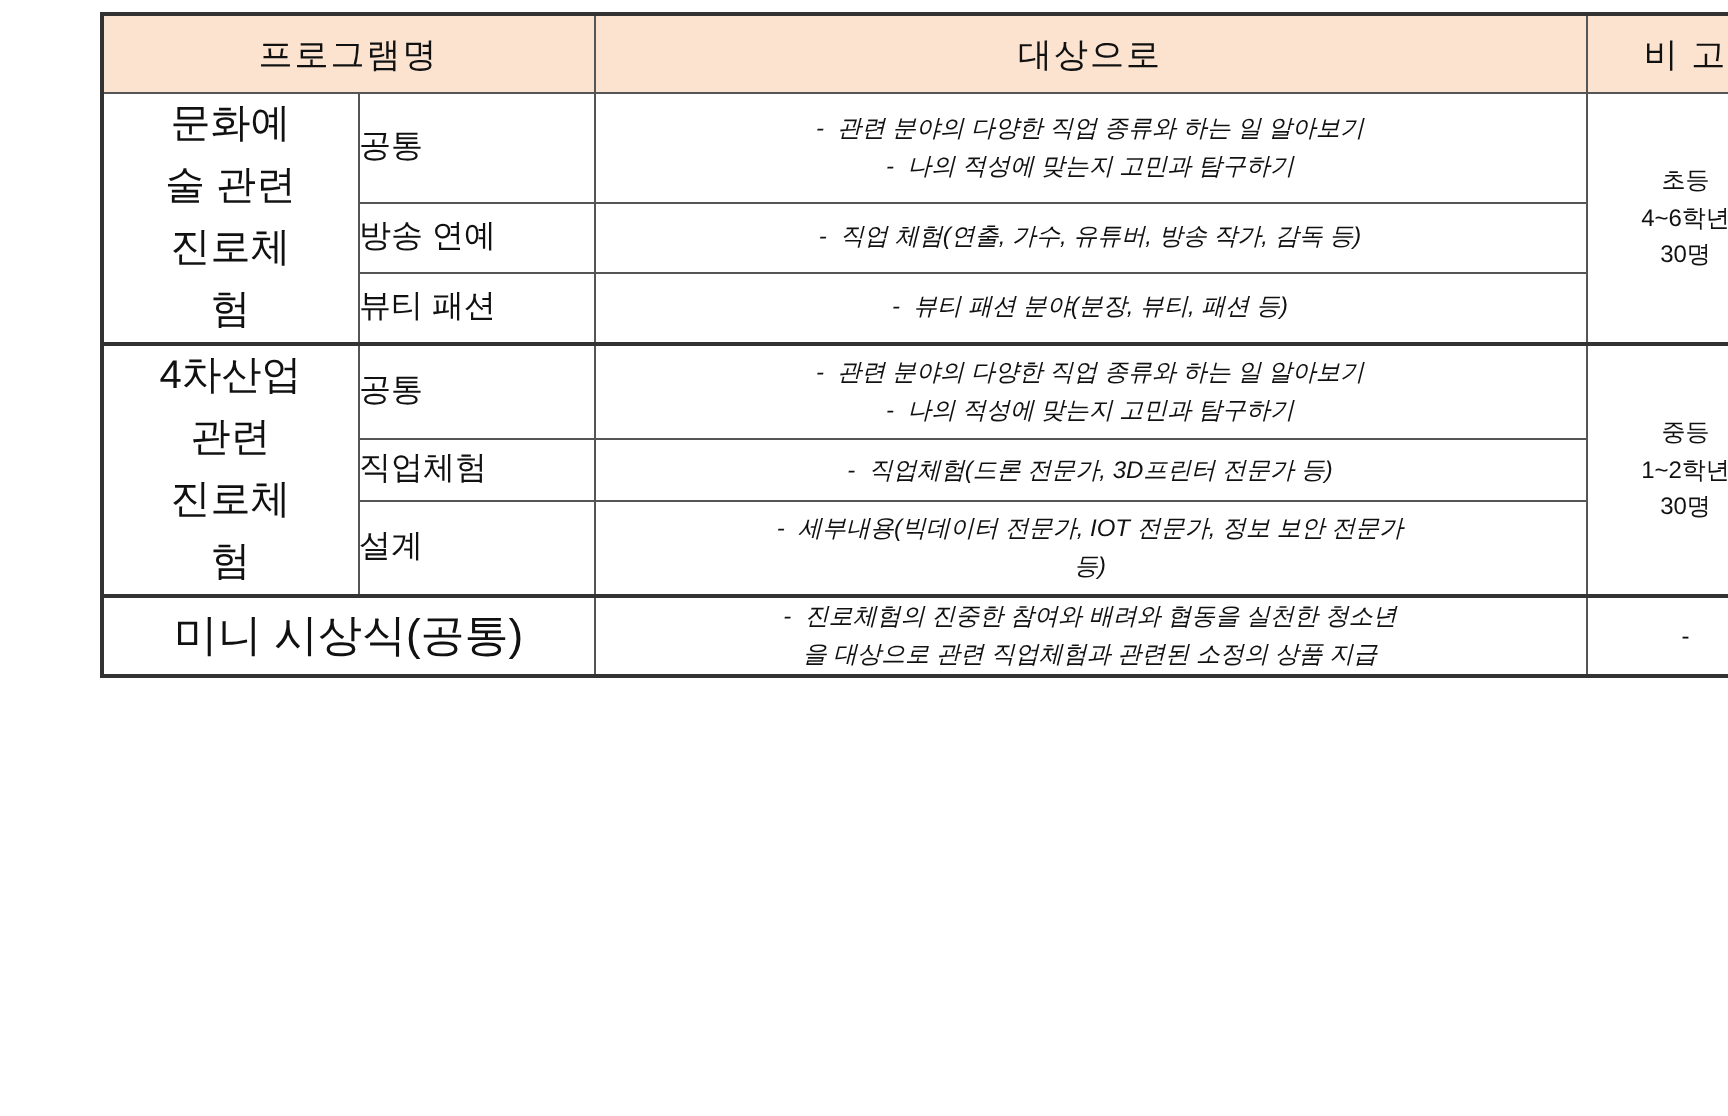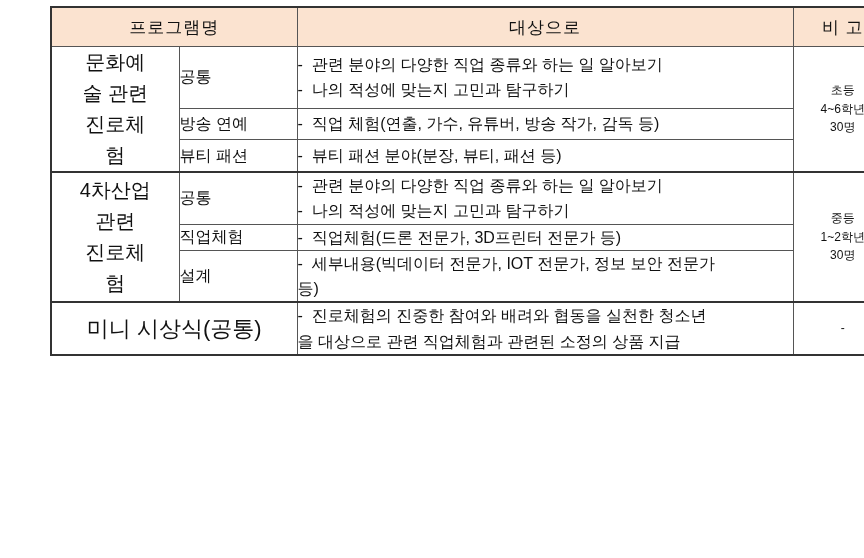--- a/index.html
+++ b/index.html
@@ -60,24 +60,25 @@
     line-height: 1.55;
     padding: 4px 6px;
   }
   td.sub-cell {
     text-align: left;
     font-size: 16px;
     line-height: 1.5;
     padding: 6px 4px;
   }
   td.detail-cell {
-    text-align: left;
-    font-size: 16px;
+    text-align: center;
+    font-size: 12px;
     line-height: 1.58;
     padding: 9px 10px 9px 12px;
+    font-style: italic;
   }
   td.note-cell {
     text-align: center;
     font-size: 12px;
     line-height: 1.55;
     padding: 4px 2px;
   }
   td.award-cell {
     text-align: center;
     font-size: 22px;

